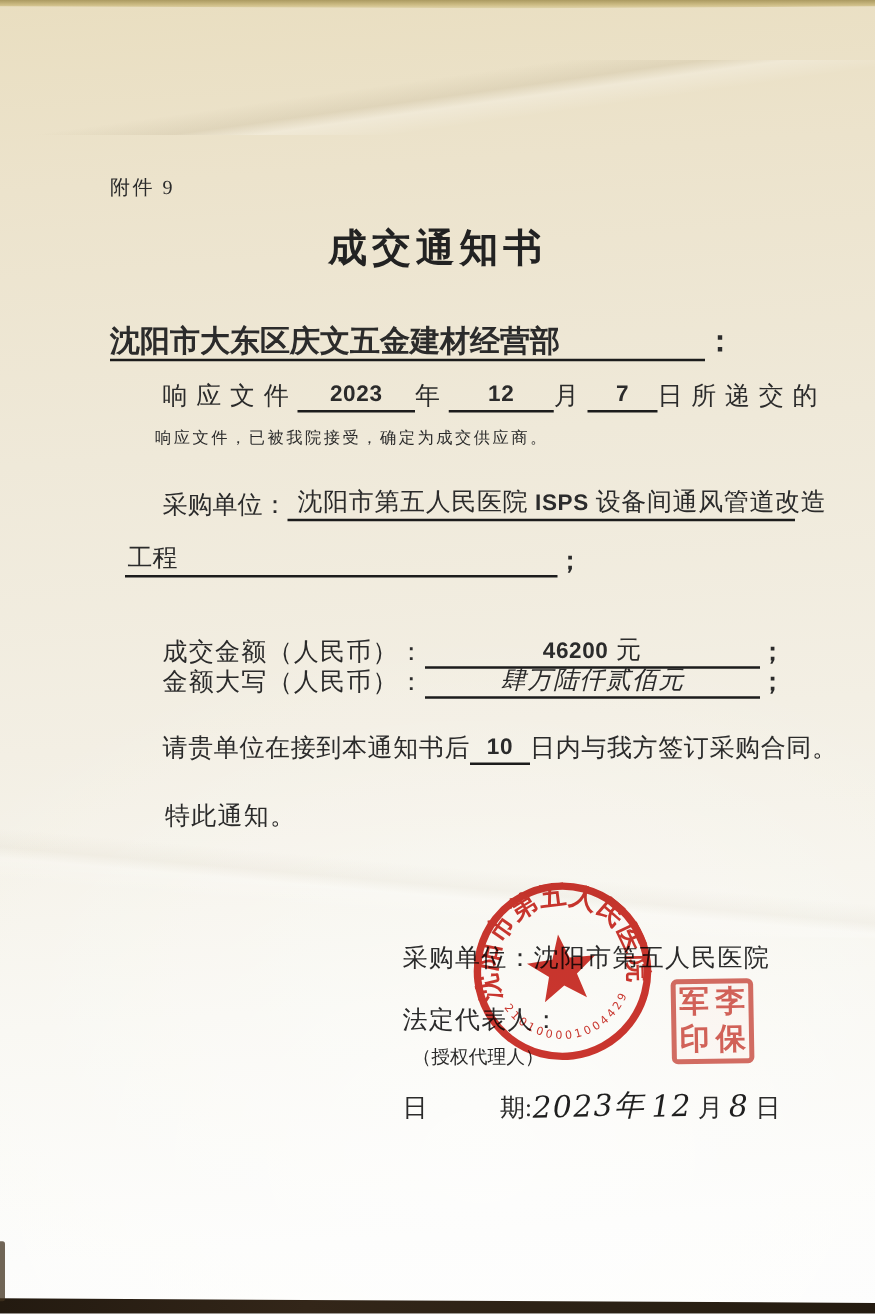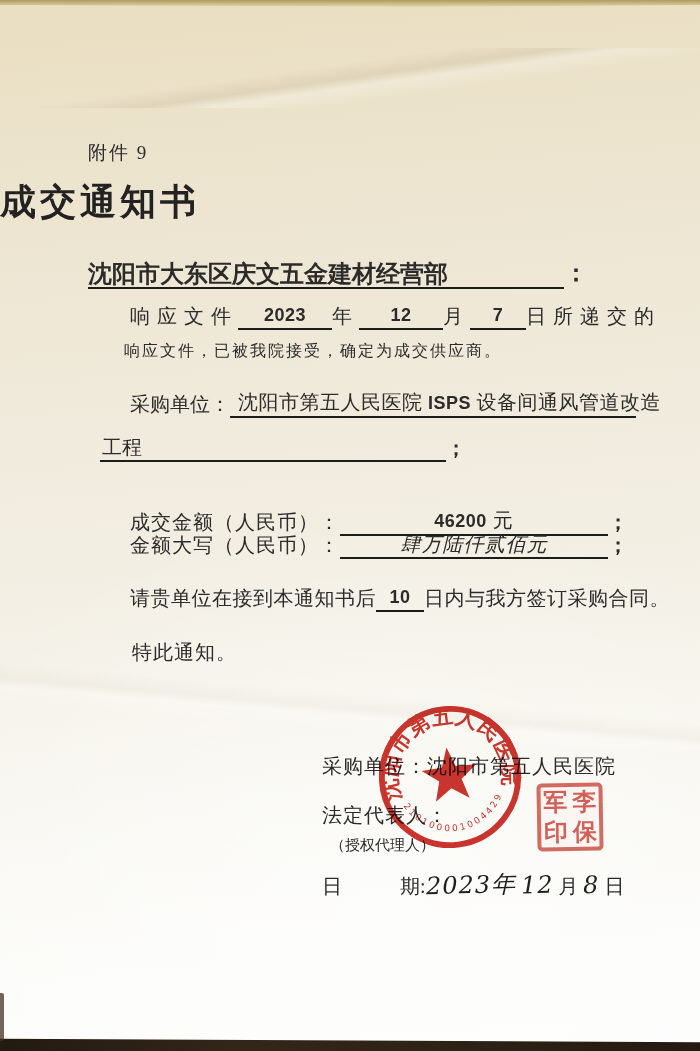--- a/index.html
+++ b/index.html
@@ -51,36 +51,36 @@
   }
   .u {
     display: inline-block;
     border-bottom: 2px solid #1c1c1c;
     text-align: center;
     vertical-align: bottom;
     line-height: 26px;
   }
   .u-left { text-align: left; }
 
-  .attachment { left: 88px; top: 140px; font-size: 19px; letter-spacing: 2px; }
+  .attachment { left: 88px; top: 140px; font-size: 16px; letter-spacing: 2px; }
   .title {
-    left: 0; top: 178px; width: 700px; text-align: left;
-    font-size: 36px; font-weight: bold; letter-spacing: 4px; white-space: nowrap;
+    left: 0; top: 178px; width: 700px; text-align: center;
+    font-size: 31px; font-weight: bold; letter-spacing: 4px; white-space: nowrap;
     color: #222;
   }
   .recipient { left: 88px; top: 257px; font-size: 24px; font-weight: 600; }
   .recipient .u { width: 476px; }
   .recipient .colon { font-weight: bold; }
 
   .l1 { left: 130px; top: 302px; font-size: 20px; }
   .l1 .cjk { letter-spacing: 7px; }
   .l1 .u-year { width: 94px; }
   .l1 .u-month { width: 84px; }
   .l1 .u-day { width: 56px; }
-  .l2 { left: 88px; top: 341px; font-size: 16px; letter-spacing: 2px; padding-left: 36px; }
+  .l2 { left: 88px; top: 341px; font-size: 13px; letter-spacing: 2px; padding-left: 36px; }
 
   .project { left: 130px; top: 389px; font-size: 20px; }
   .project .u { width: 406px; text-align: left; padding-left: 8px; letter-spacing: .5px; }
   .project2 { left: 88px; top: 434px; font-size: 20px; margin-left: 12px; }
   .project2 .u { width: 346px; padding-left: 2px; }
 
   .amount { left: 130px; top: 483px; font-size: 20px; letter-spacing: 1px; }
   .amount .u { width: 268px; margin-top: 24px; }
   .words { left: 130px; top: 531px; font-size: 20px; letter-spacing: 1px; }
   .words .u { width: 268px; font-style: italic; }

